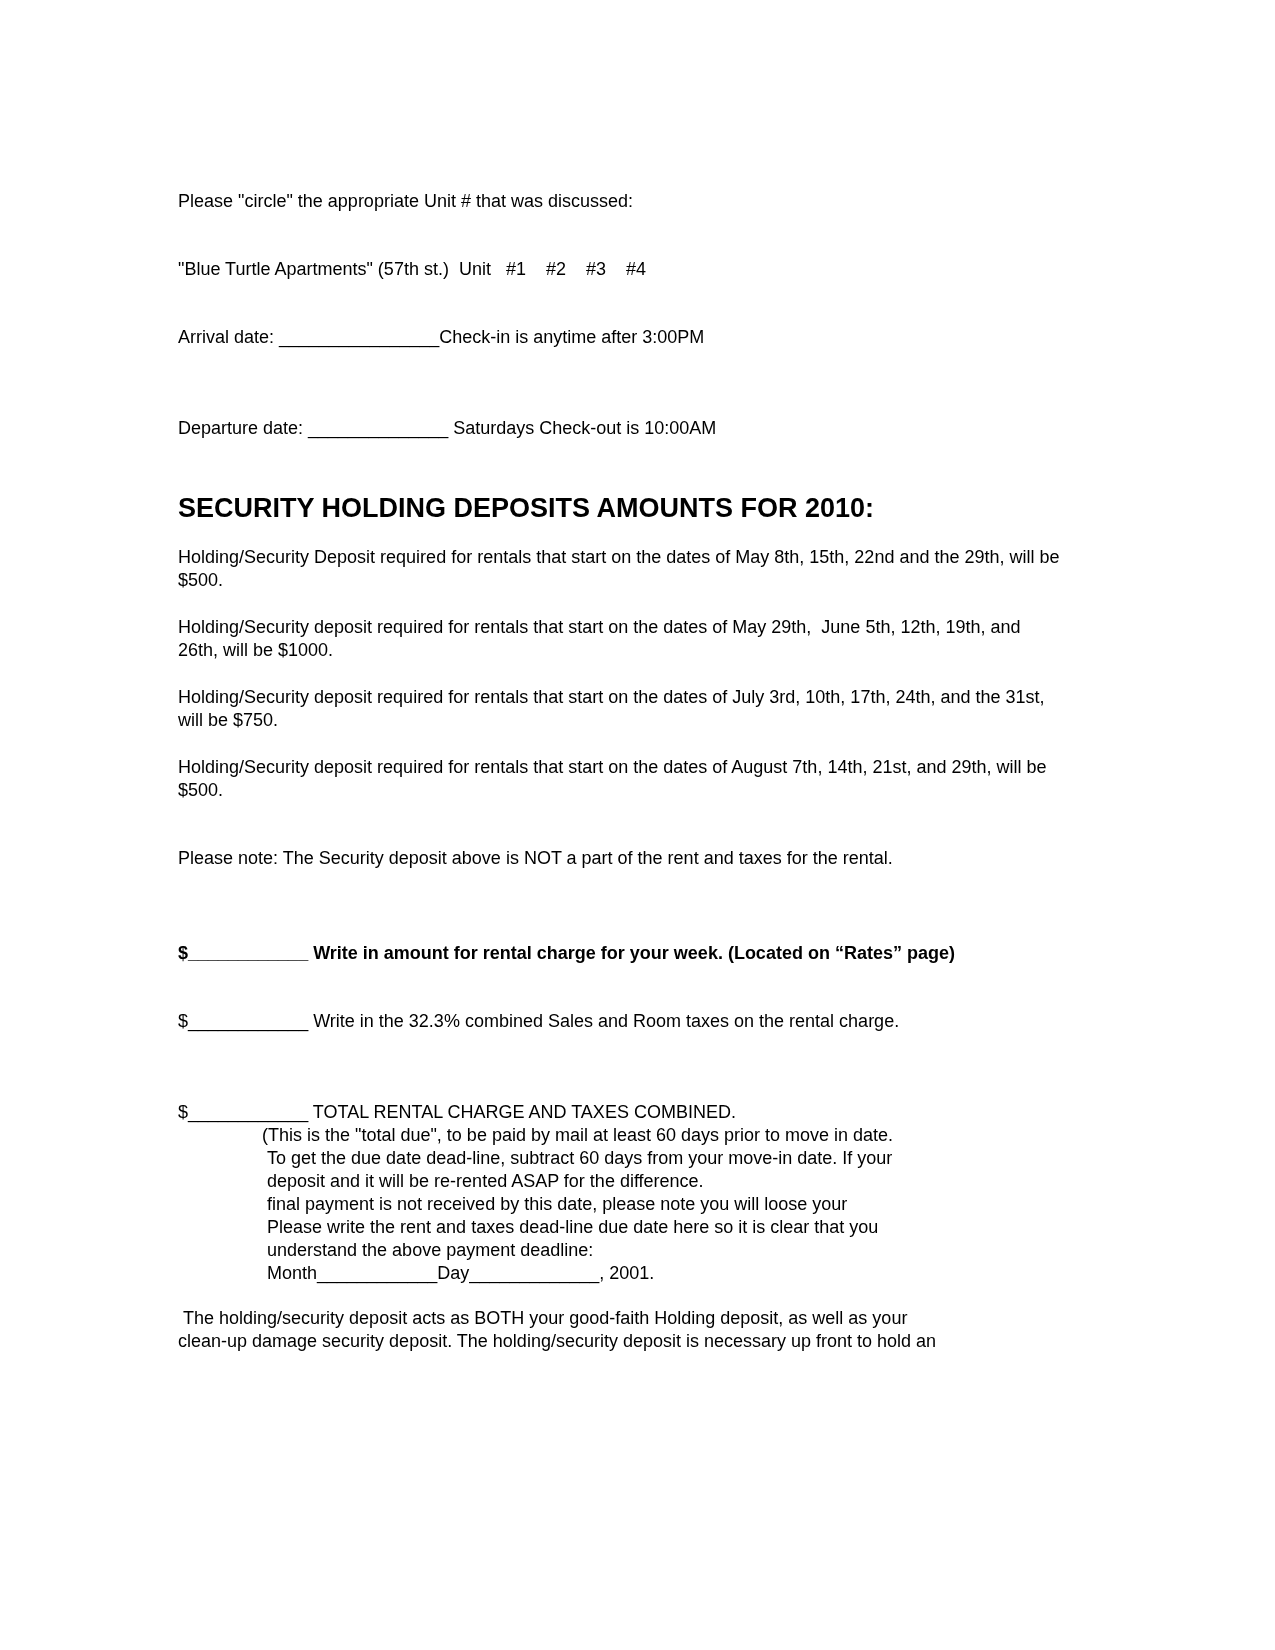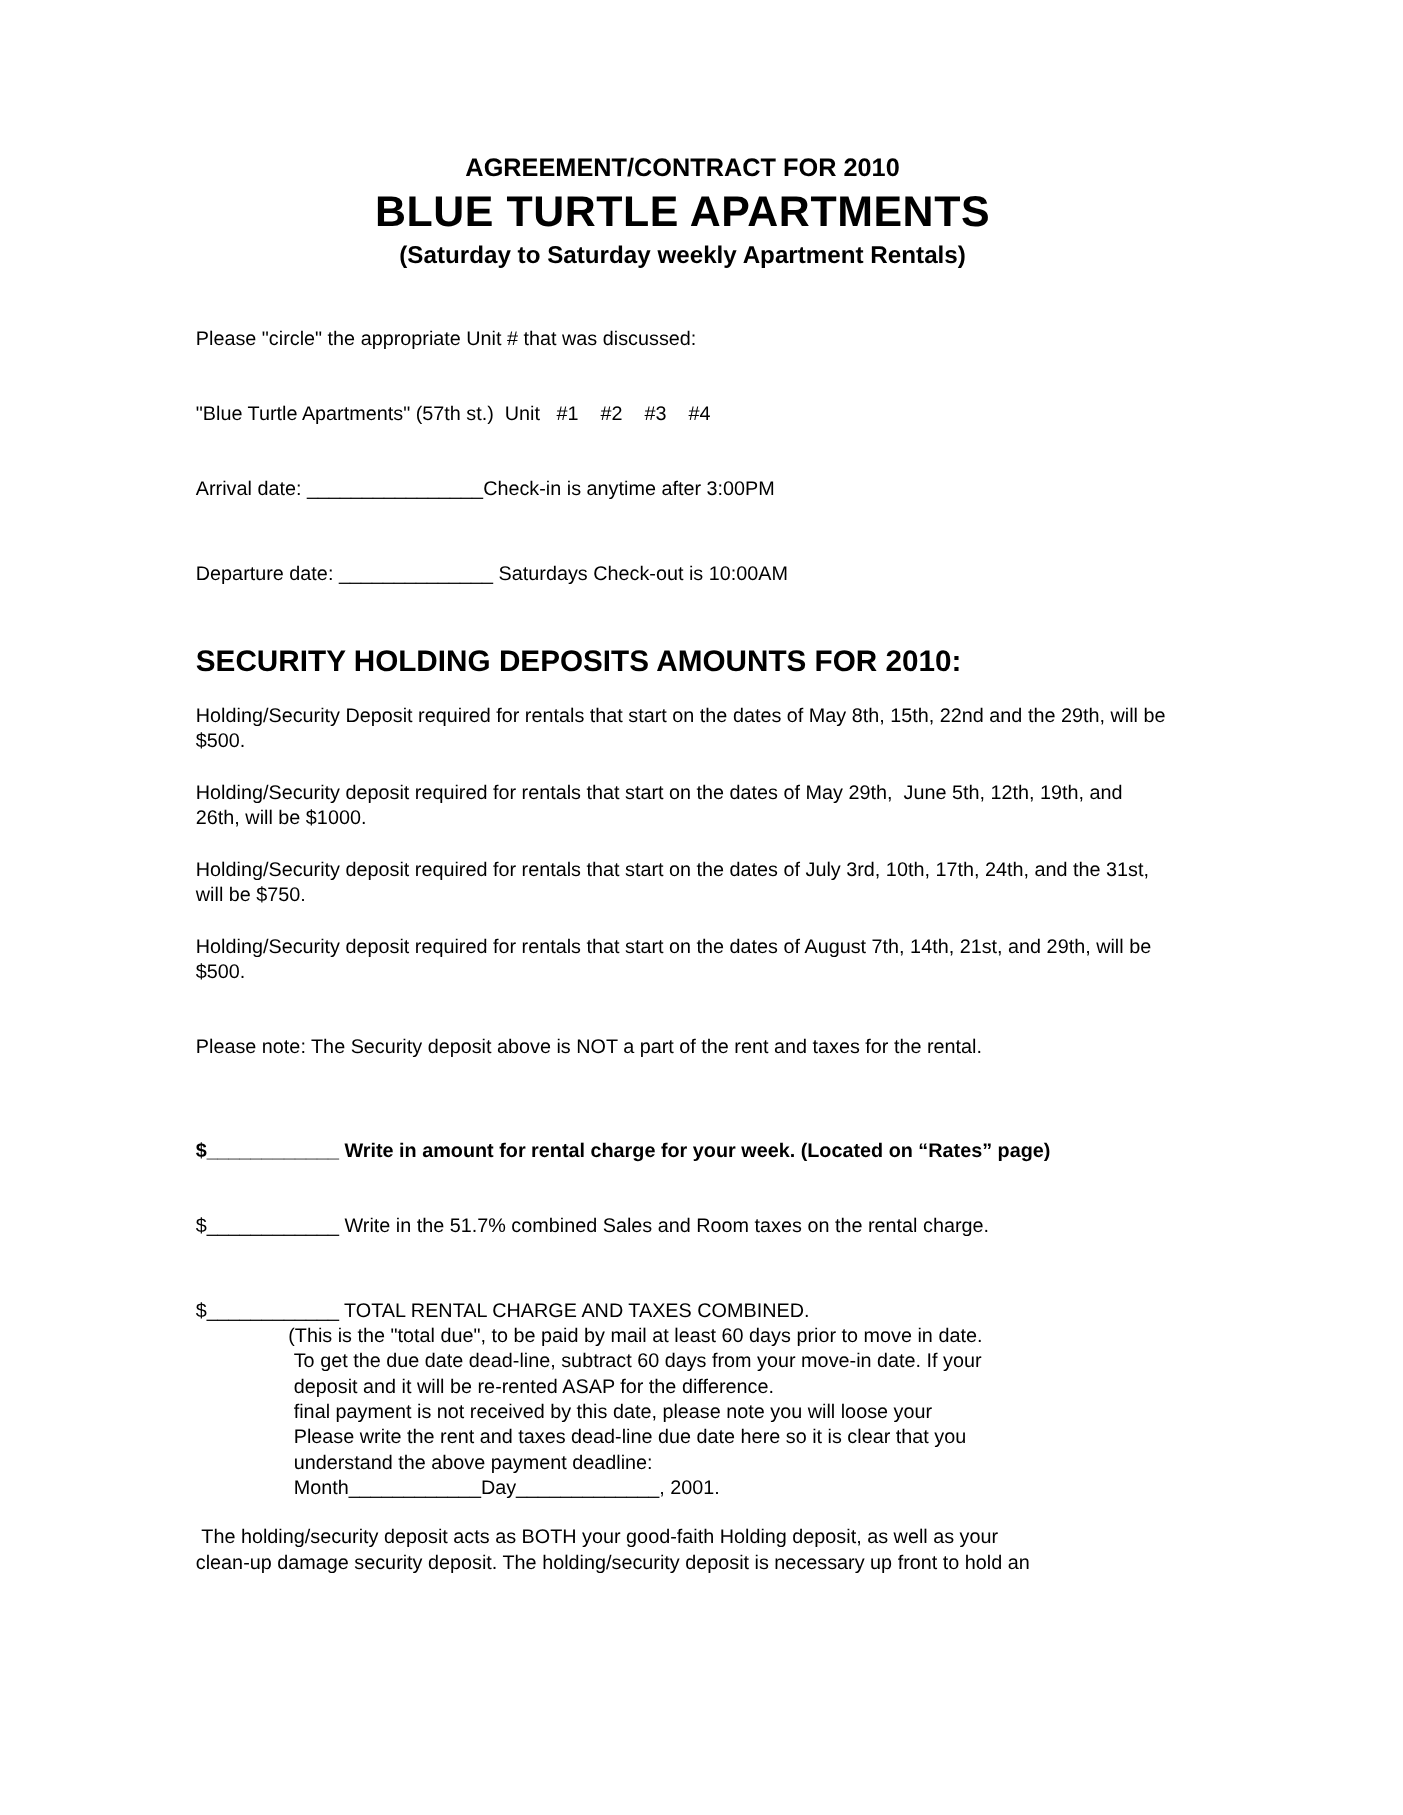--- a/index.html
+++ b/index.html
@@ -22,59 +22,54 @@
   .t3 { font-size: 22px; line-height: 27px; margin-top: 2px; }
   p, .line { white-space: pre-wrap; }
   h2.section-heading {
     font-size: 27px;
     line-height: 32px;
     font-weight: bold;
     margin-top: 52px;
   }
   .mt22 { margin-top: 22px; }
   .mt24 { margin-top: 24px; }
-  .mt44 { margin-top: 54px; }
+  .mt44 { margin-top: 68px; }
   .mt45 { margin-top: 45px; }
   .mt52 { margin-top: 52px; }
   .mt72 { margin-top: 72px; font-weight: bold; }
   .indent { padding-left: 84px; }
   .closing { margin-top: 22px; }
 </style>
 </head>
 <body>
 
 <div class="page">
   <div class="content">
 
-    <div class="title-block">
-      <div class="t1">AGREEMENT/CONTRACT FOR 2010</div>
-      <div class="t2">BLUE TURTLE APARTMENTS</div>
-      <div class="t3">(Saturday to Saturday weekly Apartment Rentals)</div>
-    </div>
 
     <p class="mt52">Please "circle" the appropriate Unit # that was discussed:</p>
 
     <p class="mt45">"Blue Turtle Apartments" (57th st.)  Unit   #1    #2    #3    #4</p>
 
     <p class="mt45">Arrival date: ________________Check-in is anytime after 3:00PM</p>
 
     <p class="mt44">Departure date: ______________ Saturdays Check-out is 10:00AM</p>
 
     <h2 class="section-heading">SECURITY HOLDING DEPOSITS AMOUNTS FOR 2010:</h2>
 
     <p class="mt22">Holding/Security Deposit required for rentals that start on the dates of May 8th, 15th, 22nd and the 29th, will be $500.</p>
     <p class="mt24">Holding/Security deposit required for rentals that start on the dates of May 29th,  June 5th, 12th, 19th, and 26th, will be $1000.</p>
     <p class="mt24">Holding/Security deposit required for rentals that start on the dates of July 3rd, 10th, 17th, 24th, and the 31st, will be $750.</p>
     <p class="mt24">Holding/Security deposit required for rentals that start on the dates of August 7th, 14th, 21st, and 29th, will be $500.</p>
 
     <p class="mt45">Please note: The Security deposit above is NOT a part of the rent and taxes for the rental.</p>
 
     <p class="mt72">$____________ Write in amount for rental charge for your week. (Located on “Rates” page)</p>
 
-    <p class="mt45">$____________ Write in the 51.7% combined Sales and Room taxes on the rental charge.</p>
+    <p class="mt45">$____________ Write in the 32.3% combined Sales and Room taxes on the rental charge.</p>
 
     <p class="mt44">$____________ TOTAL RENTAL CHARGE AND TAXES COMBINED.</p>
 
     <div class="indent">
       <div class="line">(This is the "total due", to be paid by mail at least 60 days prior to move in date.</div>
       <div class="line"> To get the due date dead-line, subtract 60 days from your move-in date. If your</div>
       <div class="line"> deposit and it will be re-rented ASAP for the difference.</div>
       <div class="line"> final payment is not received by this date, please note you will loose your</div>
       <div class="line"> Please write the rent and taxes dead-line due date here so it is clear that you</div>
       <div class="line"> understand the above payment deadline:</div>

